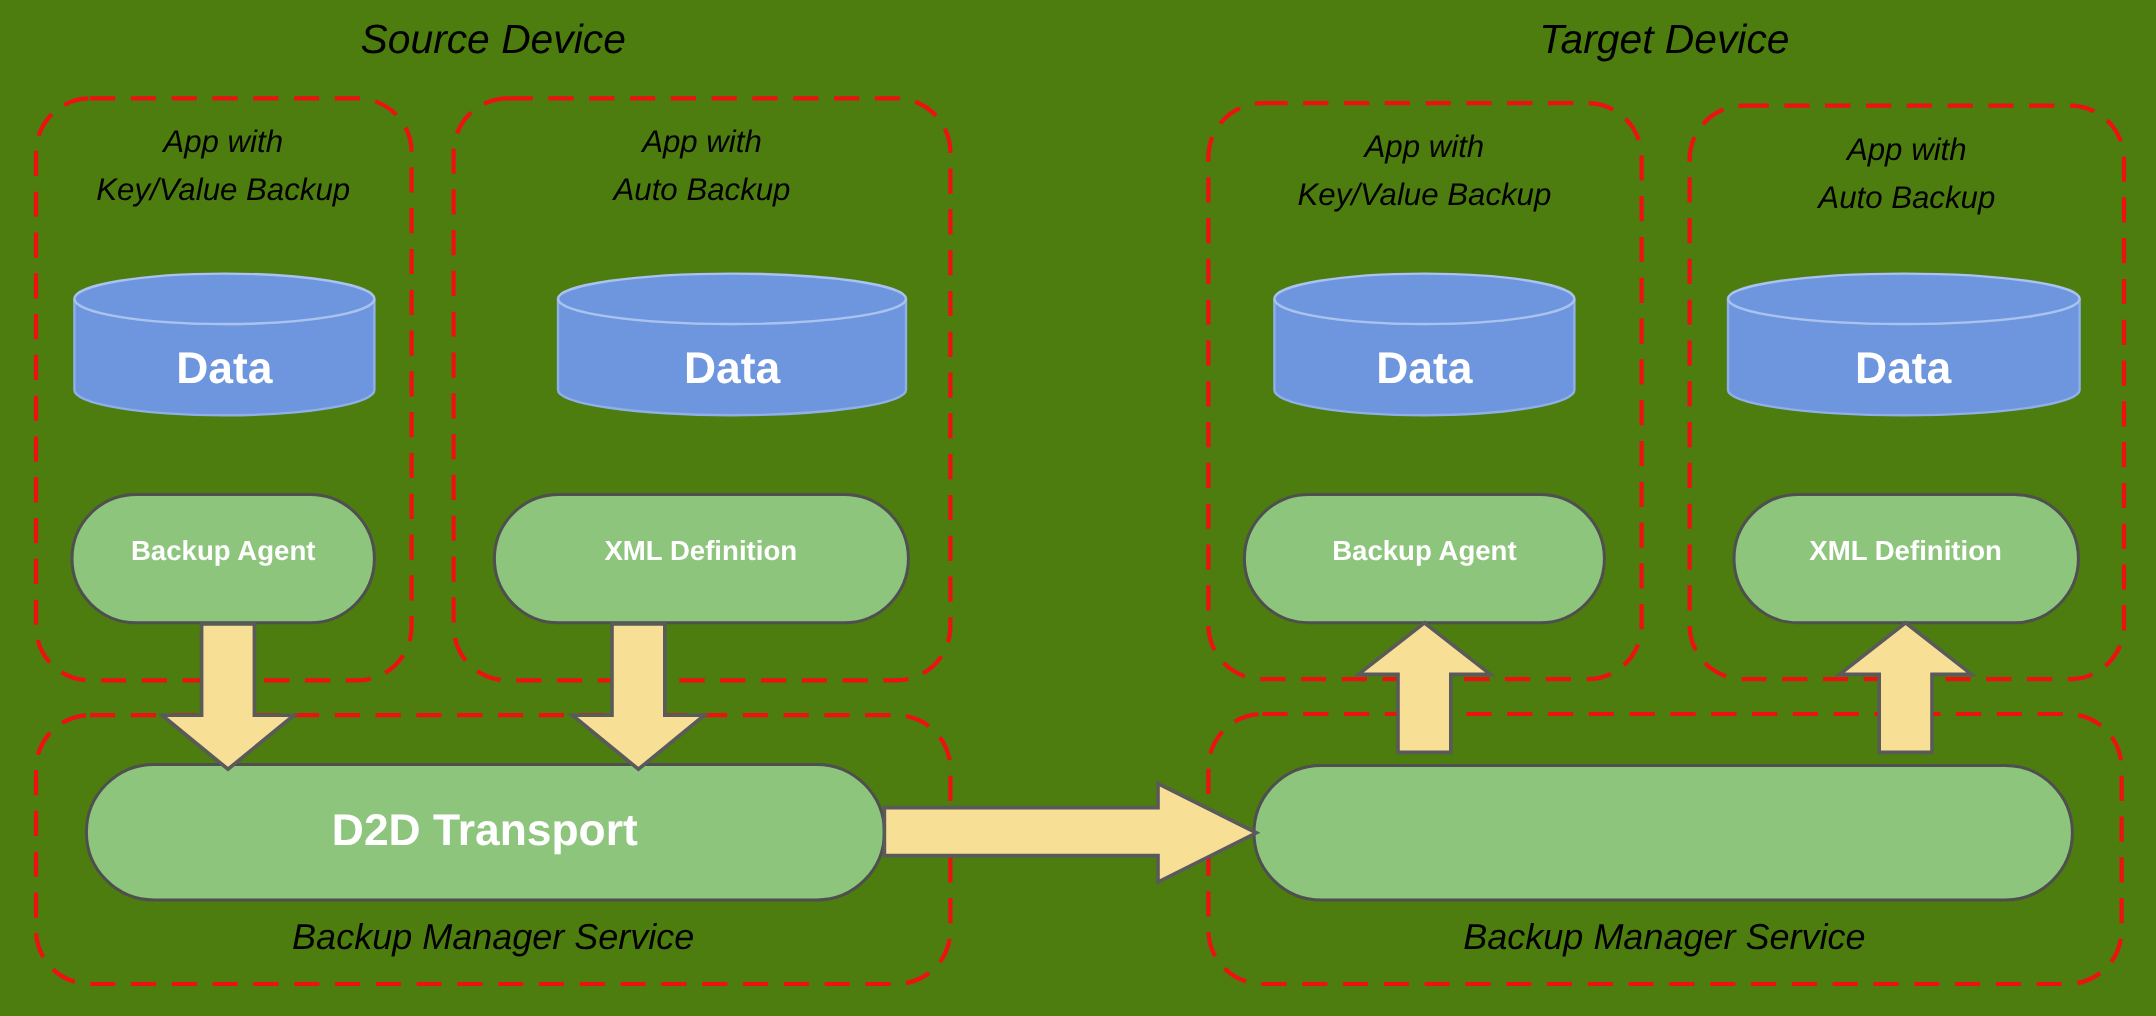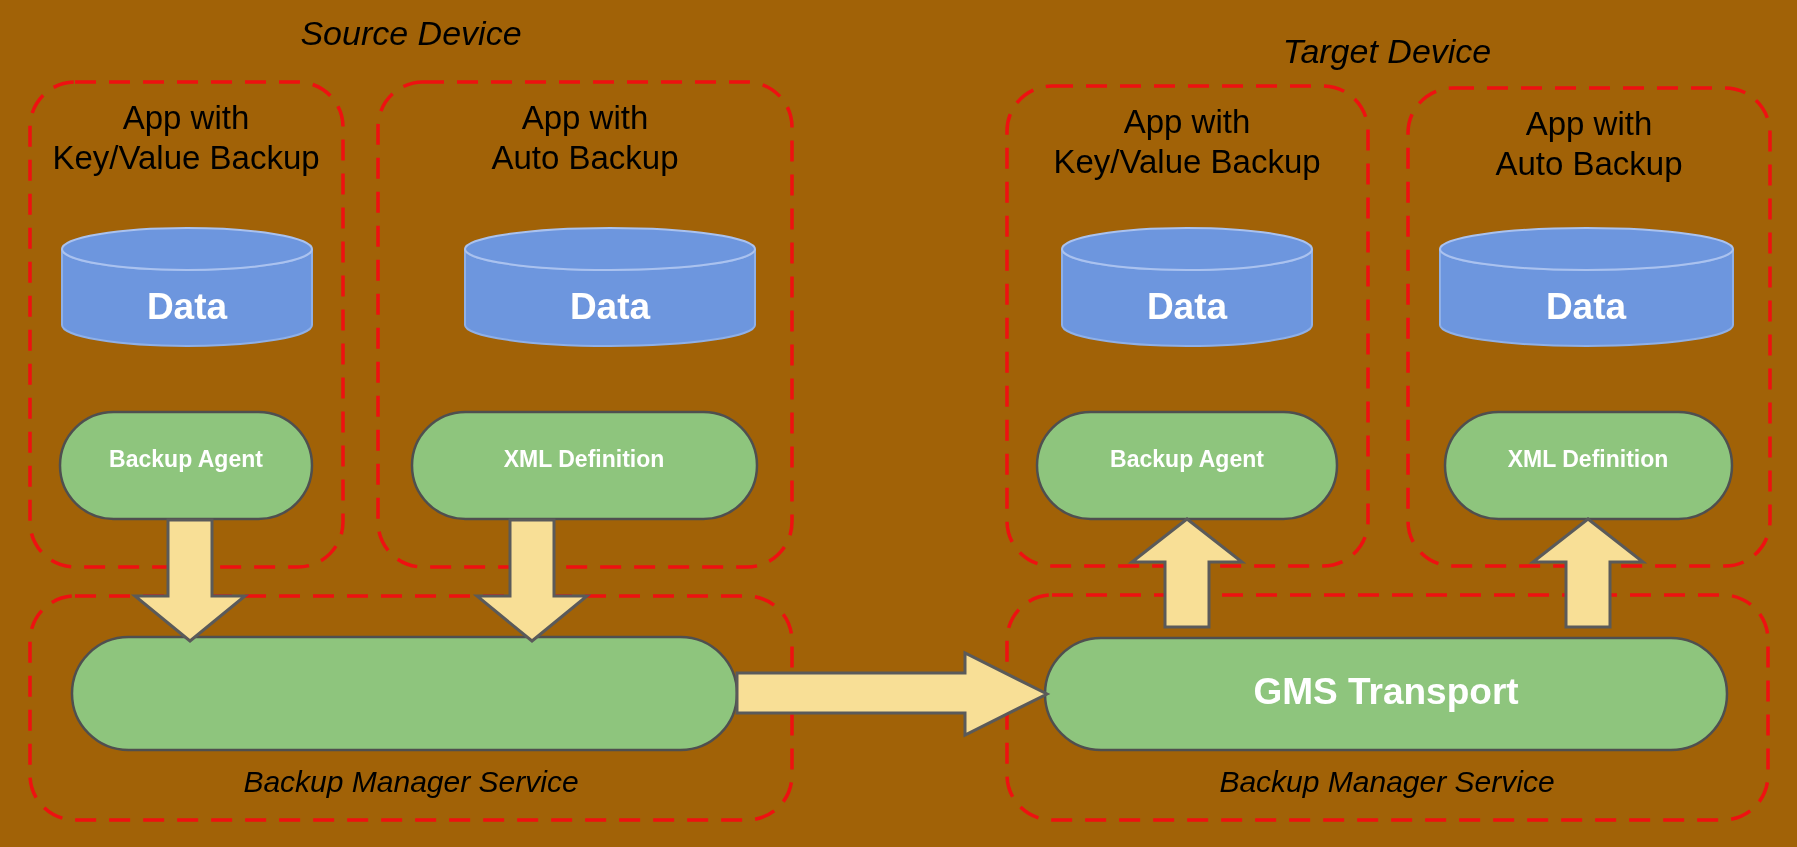--- a/index.html
+++ b/index.html
@@ -1,26 +1,26 @@
 <!DOCTYPE html>
 <html style="--red_dashed: #ee1111; --cylinder_blue: #6d96de; --cylinder_rim: #8fb0e8; --cylinder_rim_light: #aac2ef; --pill_green: #8ec57d; --pill_border: #4f4f4f; --arrow_yellow: #f8df96; --arrow_border: #5a5a5a; --text_black: #000000; --text_white: #ffffff;"><head>
 <meta charset="utf-8">
 <style>
   html,body{margin:0;padding:0;background:#ffffff;}
   .stage{
     position:relative;
     width:1797px;height:847px;
-    background:#a16207;
+    background:#4d7c0f;
     font-family:"Liberation Sans", sans-serif;
     overflow:hidden;
   }
   .layer{position:absolute;left:0;top:0;}
   .txt{position:absolute;transform:translateX(-50%);white-space:nowrap;text-align:center;color:var(--text_black);}
   .device-title{font-size:34px;font-style:italic;letter-spacing:0px;}
-  .app-line{font-size:33px;line-height:40px;}
+  .app-line{font-size:26px;font-style:italic;line-height:40px;}
   .data-label{font-size:37px;font-weight:bold;color:var(--text_white);}
   .pill-label{font-size:23px;font-weight:bold;color:var(--text_white);}
   .transport-label{font-size:37px;font-weight:bold;color:var(--text_white);}
   .bms-label{font-size:30px;font-style:italic;}
   
   .dashbox{fill:none;stroke:var(--red_dashed);stroke-width:3.5;stroke-dasharray:21 13;}
   .cyl-body{fill:var(--cylinder_blue);stroke:var(--cylinder_rim);stroke-width:2;}
   .cyl-rim{fill:var(--cylinder_blue);stroke:var(--cylinder_rim_light);stroke-width:2;}
   .pill{fill:var(--pill_green);stroke:var(--pill_border);stroke-width:2.5;}
   .arrow{fill:var(--arrow_yellow);stroke:var(--arrow_border);stroke-width:3;stroke-linejoin:miter;}
@@ -66,21 +66,21 @@
     <rect class="pill" x="1045" y="638" width="682" height="112" rx="56"></rect>
 
     <path class="arrow" d="M 168 520 L 168 596 L 135 596 L 190 641 L 245 596 L 212 596 L 212 520 Z"></path>
     <path class="arrow" d="M 510 520 L 510 596 L 477 596 L 532 641 L 587 596 L 554 596 L 554 520 Z"></path>
     <path class="arrow" d="M 1187 519 L 1132 562 L 1165 562 L 1165 627 L 1209 627 L 1209 562 L 1242 562 Z"></path>
     <path class="arrow" d="M 1588 519 L 1533 562 L 1566 562 L 1566 627 L 1610 627 L 1610 562 L 1643 562 Z"></path>
     <path class="arrow" d="M 737 673 L 965 673 L 965 653 L 1047 694 L 965 735 L 965 713 L 737 713 Z"></path>
   </svg>
 
   <div class="txt device-title" style="left:411px;top:14px;">Source Device</div>
-  <div class="txt device-title" style="left:1387px;top:32px;">Target Device</div>
+  <div class="txt device-title" style="left:1387px;top:14px;">Target Device</div>
 
   <div class="txt app-line" style="left:186px;top:98px;">App with</div>
   <div class="txt app-line" style="left:186px;top:138px;">Key/Value Backup</div>
 
   <div class="txt app-line" style="left:585px;top:98px;">App with</div>
   <div class="txt app-line" style="left:585px;top:138px;">Auto Backup</div>
 
   <div class="txt app-line" style="left:1187px;top:102px;">App with</div>
   <div class="txt app-line" style="left:1187px;top:142px;">Key/Value Backup</div>
 
@@ -90,18 +90,18 @@
   <div class="txt data-label" style="left:187px;top:286px;">Data</div>
   <div class="txt data-label" style="left:610px;top:286px;">Data</div>
   <div class="txt data-label" style="left:1187px;top:286px;">Data</div>
   <div class="txt data-label" style="left:1586px;top:286px;">Data</div>
 
   <div class="txt pill-label" style="left:186px;top:446px;">Backup Agent</div>
   <div class="txt pill-label" style="left:584px;top:446px;">XML Definition</div>
   <div class="txt pill-label" style="left:1187px;top:446px;">Backup Agent</div>
   <div class="txt pill-label" style="left:1588px;top:446px;">XML Definition</div>
 
-  <div class="txt transport-label" style="left:1386px;top:671px;">GMS Transport</div>
+  <div class="txt transport-label" style="left:404px;top:671px;">D2D Transport</div>
 
   <div class="txt bms-label" style="left:411px;top:765px;">Backup Manager Service</div>
   <div class="txt bms-label" style="left:1387px;top:765px;">Backup Manager Service</div>
 
 </div>
 
 </body></html>

